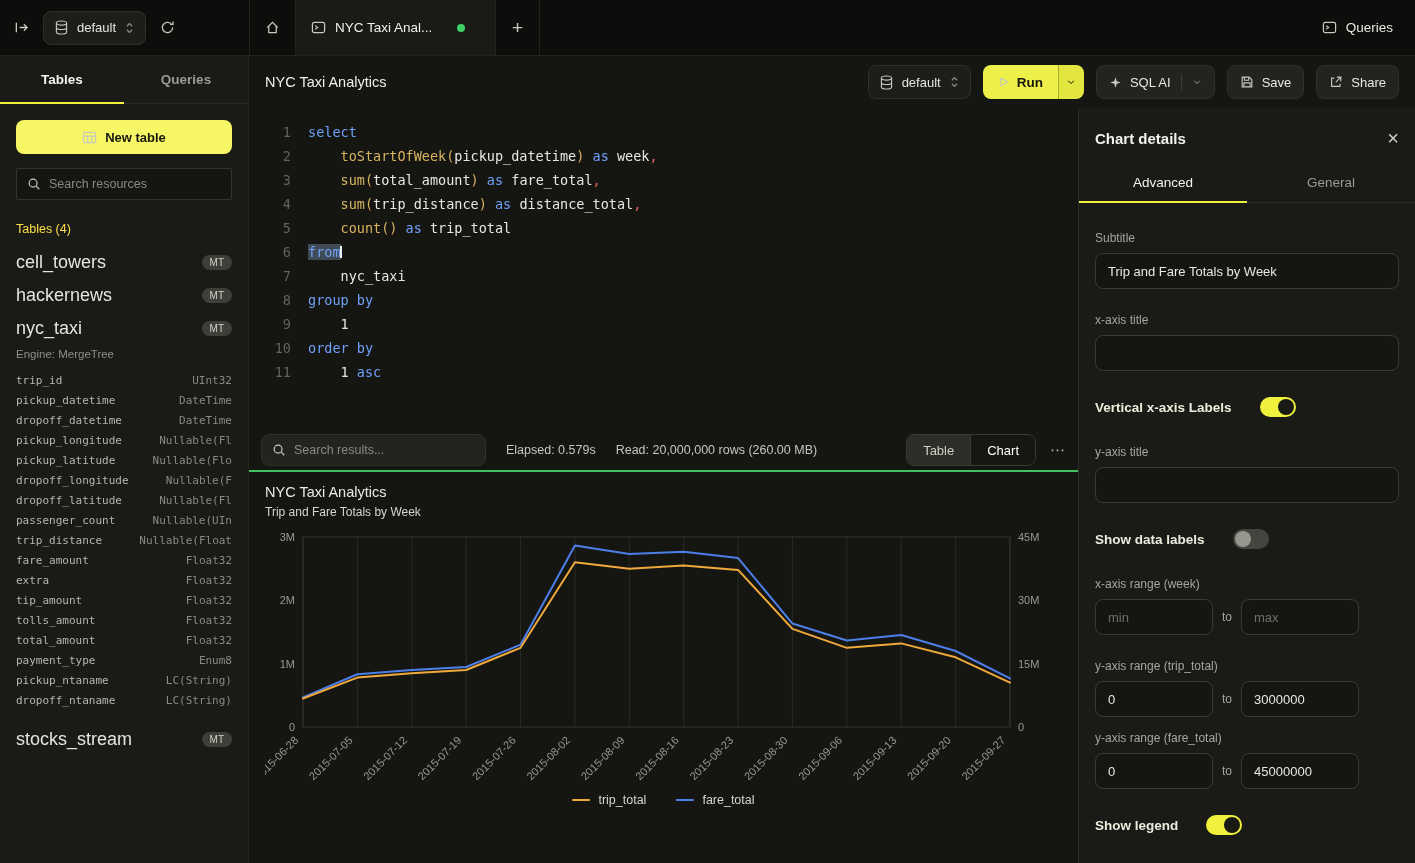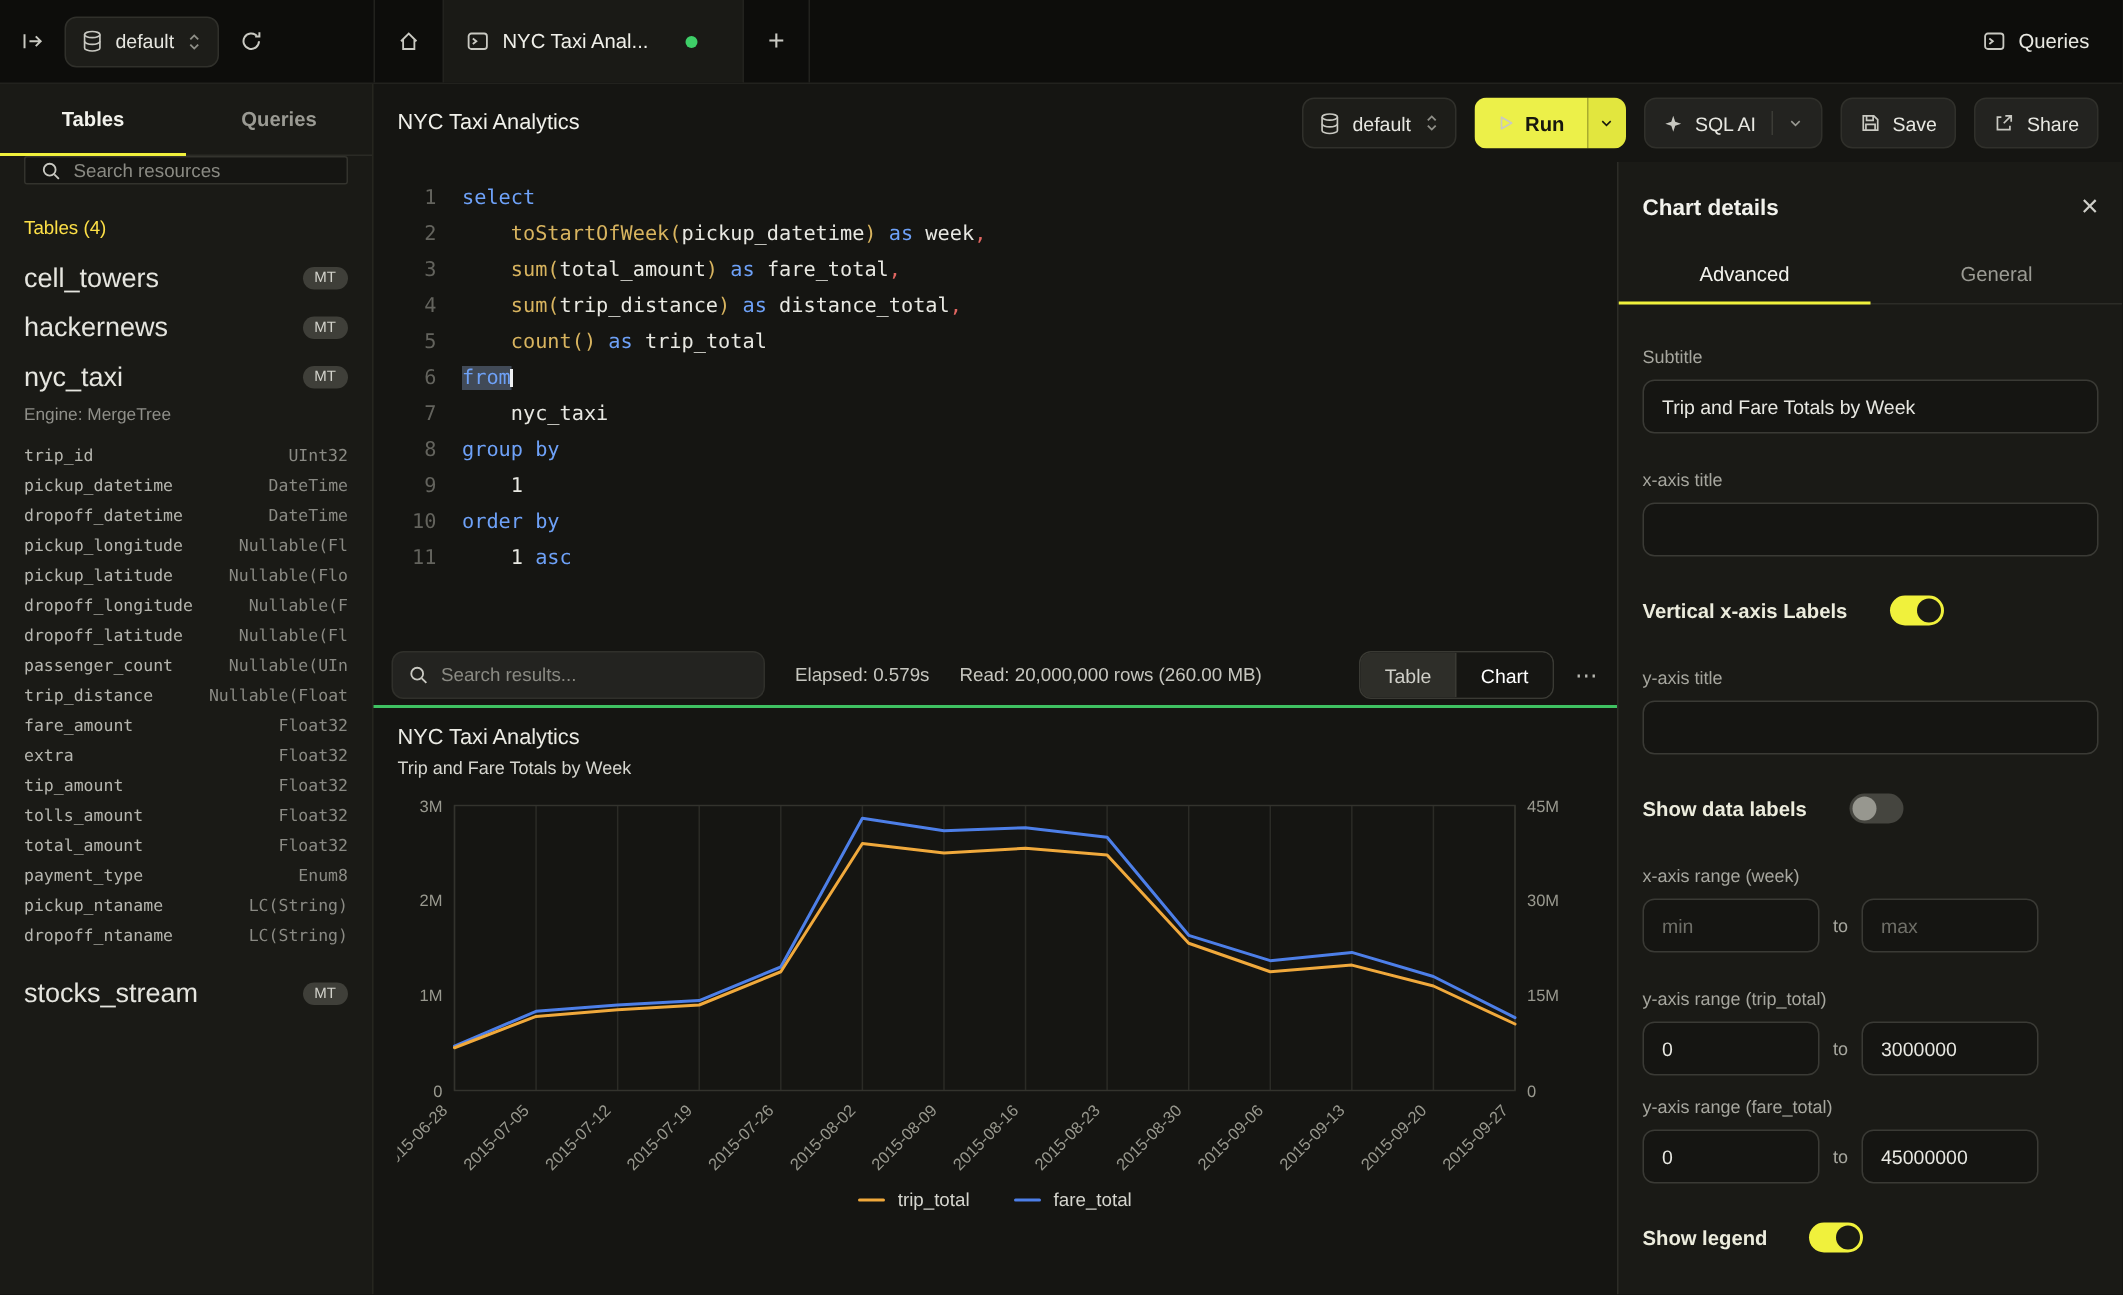--- a/index.html
+++ b/index.html
@@ -31,21 +31,21 @@
   .shell { flex:1; display:flex; min-height:0; }
   .sidebar { width:249px; flex:none; background:#1a1a16; border-right:1px solid #26261f; display:flex; flex-direction:column; }
   .right-region { flex:1; display:flex; flex-direction:column; min-width:0; }
 
   
   .s-tabs { height:48px; display:flex; border-bottom:1px solid #2a2a25; flex:none; }
   .s-tab { flex:1; display:flex; align-items:center; justify-content:center; font-size:13.5px; color:#9a9a93; position:relative; cursor:pointer; font-weight:600; }
   .s-tab.active { color:#f2f2ec; }
   .s-tab.active::after { content:""; position:absolute; left:0; right:0; bottom:-1px; height:2px; background:var(--yellow); }
   .newtable-btn { margin:16px 16px 14px; height:34px; background:#f7f766; color:#17170e; border:none; border-radius:8px; font-weight:700; font-size:13px; display:flex; align-items:center; justify-content:center; gap:8px; cursor:pointer; font-family:inherit; }
-  .s-search { margin:0 16px 16px; height:19px; background:#151512; border:1px solid #33332d; border-radius:2px; display:flex; align-items:center; gap:8px; padding:0 10px; color:#8a8a83; }
+  .s-search { margin:0 16px 16px; height:32px; background:#151512; border:1px solid #33332d; border-radius:2px; display:flex; align-items:center; gap:8px; padding:0 10px; color:#8a8a83; }
   .s-search input { background:transparent; border:none; outline:none; color:#e6e6e0; font-size:12.5px; width:100%; font-family:inherit; }
   .s-search input::placeholder { color:#8a8a83; }
   .s-section { margin:6px 16px 10px; color:#fde047; font-size:12.5px; }
   .s-list { margin:0 16px; overflow:hidden; }
   .tbl-row { height:33px; display:flex; align-items:center; justify-content:space-between; cursor:pointer; }
   .tbl-name { color:#e5e5df; font-size:18px; }
   .badge { background:#3f3f39; color:#d2d2cb; font-size:10px; font-weight:400; padding:2px 8px; border-radius:9px; }
   .engine { color:#8f8f89; font-size:11.5px; margin:3px 0 10px; }
   .cols { margin-bottom:13px; }
   .col-row { height:20px; display:flex; align-items:center; justify-content:space-between; font-family:"DejaVu Sans Mono", monospace; font-size:11px; overflow:hidden; cursor:pointer; }
@@ -68,21 +68,21 @@
   .ln { width:30px; text-align:right; margin-right:17px; color:#63635d; flex:none; user-select:none; }
   .lc { white-space:pre; color:#e8e8e2; }
   .tok-kw { color:#6ea1f7; }
   .tok-fn { color:#d8b45f; }
   .tok-pun { color:#e06661; }
   .tok-sel { background:#414a57; position:relative; }
   .tok-sel::after { content:""; position:absolute; right:-1px; top:2px; bottom:2px; width:1.5px; background:#eef0f2; }
 
   
   .results-bar { height:40px; flex:none; display:flex; align-items:center; padding:0 12px; gap:20px; }
-  .r-search { width:249px; height:32px; background:#232320; border:1px solid #30302b; border-radius:8px; display:flex; align-items:center; gap:8px; padding:0 10px; color:#8a8a83; flex:none; }
+  .r-search { width:225px; height:32px; background:#232320; border:1px solid #30302b; border-radius:8px; display:flex; align-items:center; gap:8px; padding:0 10px; color:#8a8a83; flex:none; }
   .r-search input { background:transparent; border:none; outline:none; color:#e6e6e0; font-size:12.5px; width:100%; font-family:inherit; }
   .r-search input::placeholder { color:#8a8a83; }
   .r-meta { color:#c6c6bf; font-size:12.5px; white-space:nowrap; }
   .r-right { margin-left:auto; display:flex; align-items:center; gap:14px; }
   .seg { display:flex; height:32px; border:1px solid #3a3a34; border-radius:8px; overflow:hidden; }
   .seg-item { display:flex; align-items:center; padding:0 16px; font-size:13px; cursor:pointer; }
   .seg-item.inactive { background:#2e2e29; color:#cfcfc8; }
   .seg-item.active { background:#161613; color:#ffffff; border-left:1px solid #3a3a34; }
   .dots { color:#b9b9b2; font-size:15px; letter-spacing:1px; cursor:pointer; }
 
@@ -190,20 +190,29 @@
   </div>
 </header>
 
 <div class="shell">
 
   <aside class="sidebar">
     <div class="s-tabs">
       <div class="s-tab active">Tables</div>
       <div class="s-tab">Queries</div>
     </div>
+    <button class="newtable-btn">
+      <span class="icon-plain">
+        <svg width="15" height="15" viewBox="0 0 16 16">
+            <rect x="1.5" y="2.5" width="13" height="11" rx="1.5" fill="none" stroke="currentColor" stroke-width="1.3"></rect>
+            <path d="M1.5 6.5h13M6 6.5v7M10.5 6.5v7" fill="none" stroke="currentColor" stroke-width="1.3"></path>
+          </svg>
+      </span>
+      <span>New table</span>
+    </button>
     <div class="s-search">
       <span class="icon-plain">
         <svg width="14" height="14" viewBox="0 0 16 16">
             <circle cx="7" cy="7" r="4.5" fill="none" stroke="currentColor" stroke-width="1.4"></circle>
             <path d="M10.5 10.5L14 14" stroke="currentColor" stroke-width="1.4"></path>
           </svg>
       </span>
       <input type="text" placeholder="Search resources" style="">
     </div>
     <div class="s-section">Tables (4)</div>

